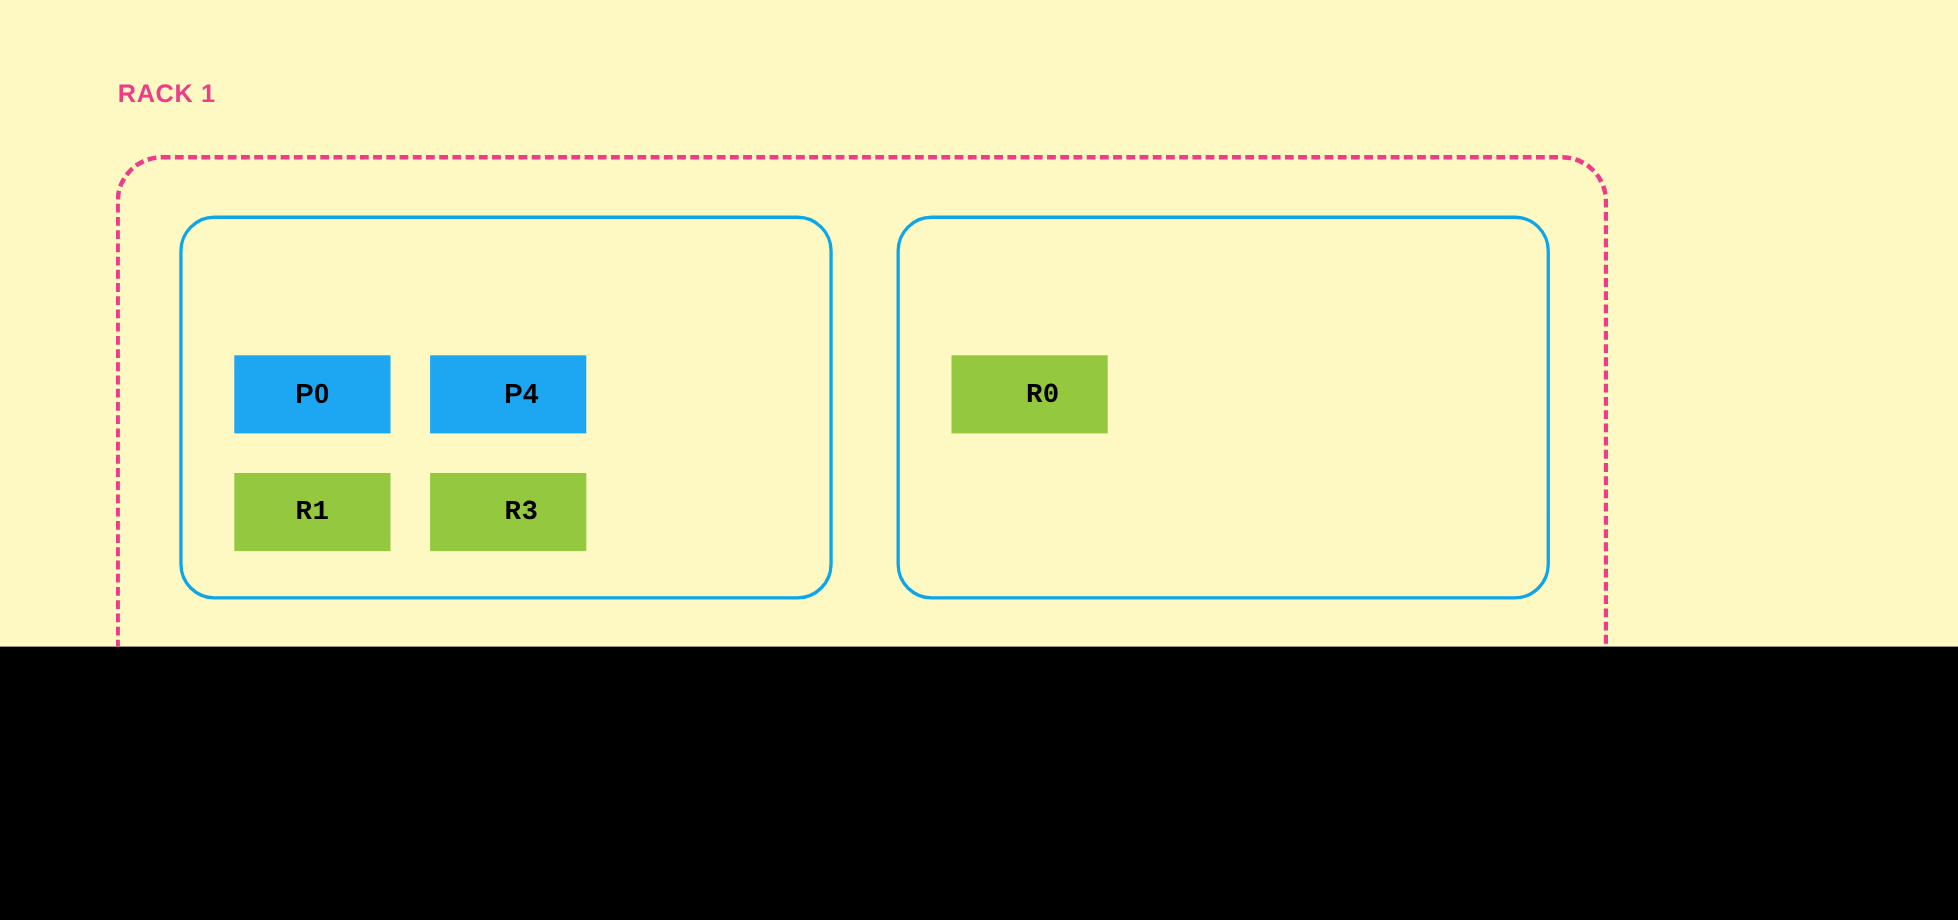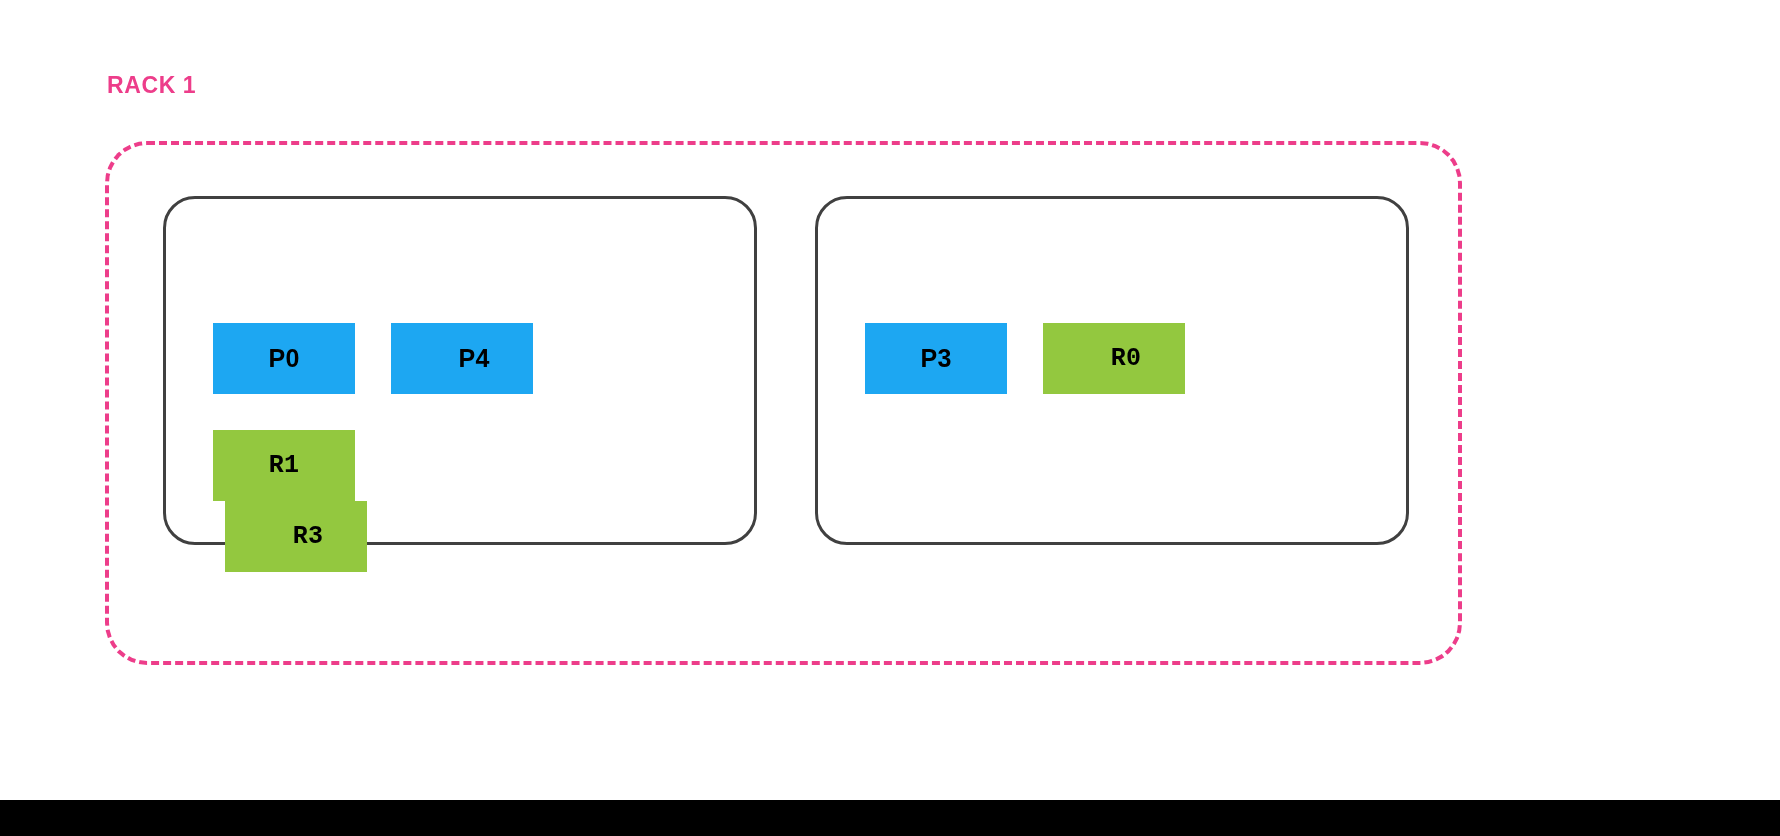--- a/index.html
+++ b/index.html
@@ -8,22 +8,22 @@
     padding: 0;
     background: #000000;
   }
   body {
     font-family: "Liberation Sans", sans-serif;
     -webkit-font-smoothing: antialiased;
   }
   #stage {
     position: relative;
     width: 1780px;
-    height: 800px;
-    background: #ffffff;
+    height: 588px;
+    background: #fef9c3;
     overflow: hidden;
   }
 
   
   .rack-label {
     position: absolute;
     left: 107px;
     top: 74px;
     font-size: 23px;
     font-weight: bold;
@@ -45,37 +45,37 @@
     border-radius: 42px;
     background: transparent;
   }
 
   
   .node-group {
     position: absolute;
     top: 196px;
     height: 349px;
     box-sizing: border-box;
-    border: 3px solid #404040;
+    border: 3px solid #0ea5e9;
     border-radius: 32px;
     background: transparent;
   }
   .node-group.left  { left: 163px;  width: 594px; }
   .node-group.right { left: 815px;  width: 594px; }
 
   
   .chip-row {
     position: absolute;
     left: 47px;
     display: flex;
     flex-direction: row;
     align-items: center;
   }
   .chip-row.row-top    { top: 124px; }
-  .chip-row.row-bottom { top: 231px; flex-direction: column; }
+  .chip-row.row-bottom { top: 231px; }
 
   .chip {
     width: 142px;
     height: 71px;
     margin-right: 36px;
     display: flex;
     align-items: center;
     justify-content: center;
     font-size: 25px;
     font-weight: bold;
@@ -103,18 +103,17 @@
       <div class="chip partition">P4</div>
     </div>
     <div class="chip-row row-bottom">
       <div class="chip replica">R1</div>
       <div class="chip replica">R3</div>
     </div>
   </div>
 
   <div class="node-group right">
     <div class="chip-row row-top">
-      <div class="chip partition">P3</div>
       <div class="chip replica">R0</div>
     </div>
   </div>
 
 </div>
 
 </body></html>

